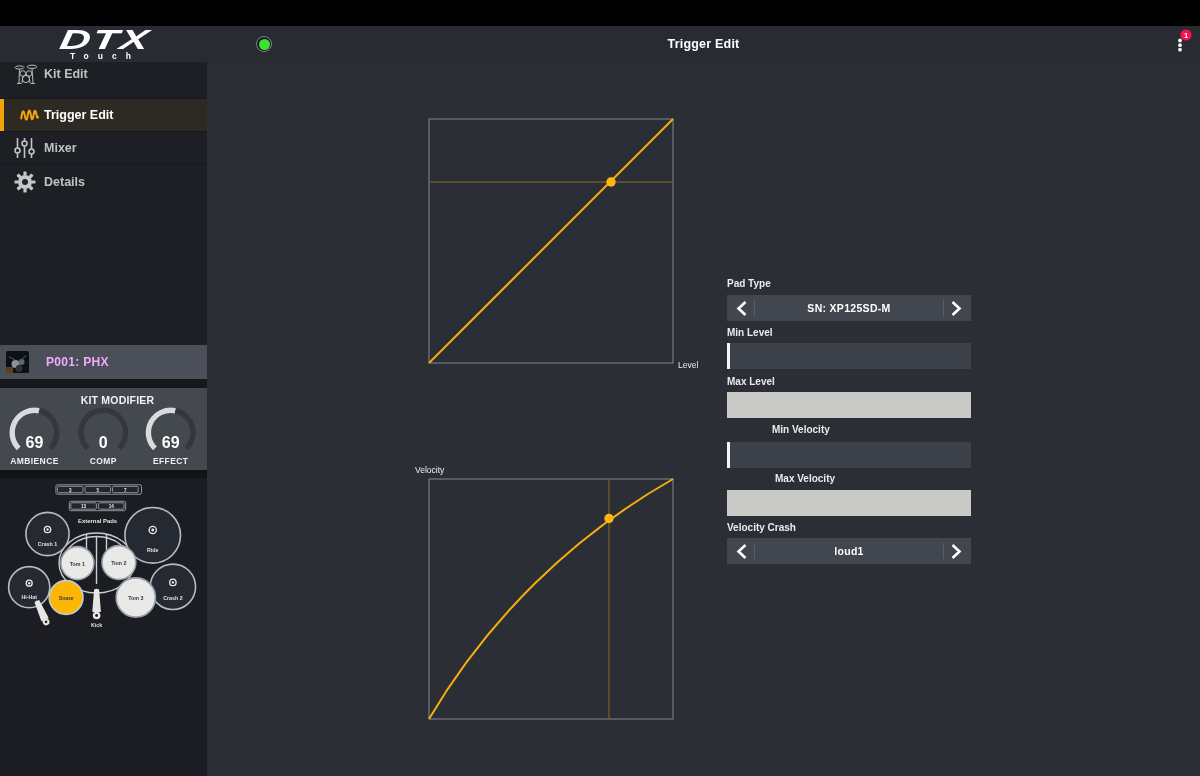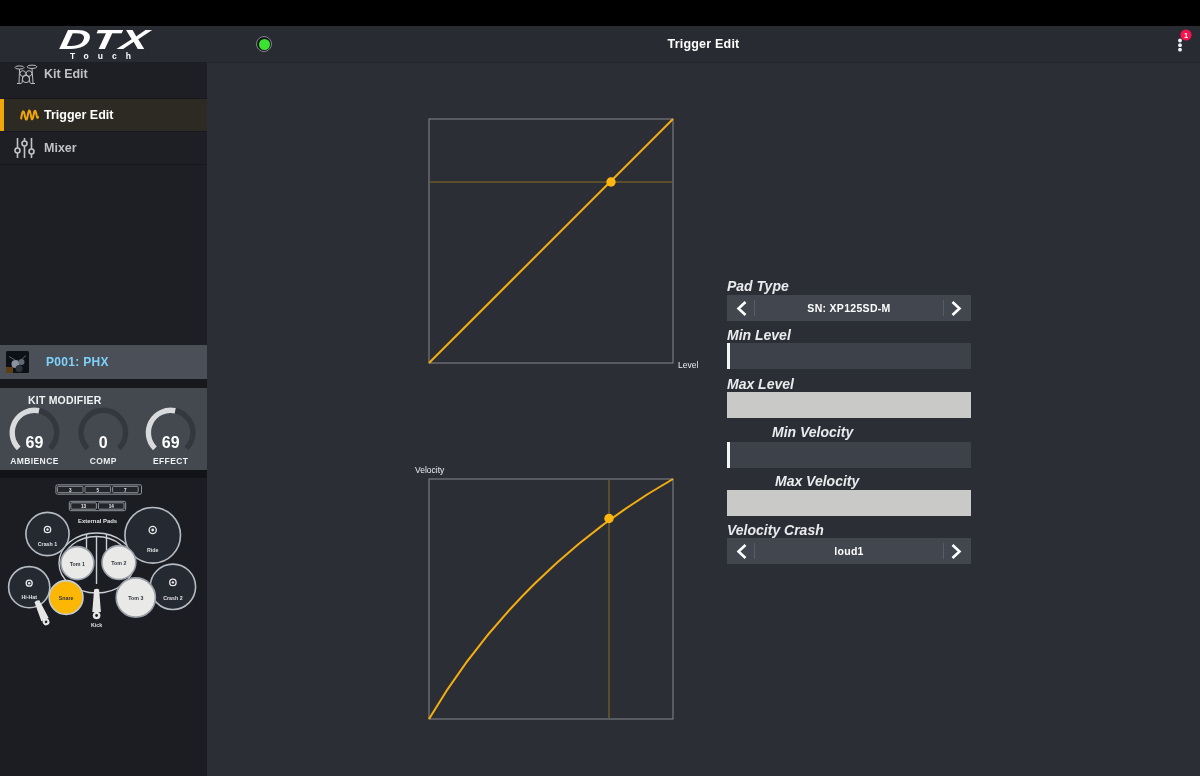--- a/index.html
+++ b/index.html
@@ -16,37 +16,37 @@
 #sidebar { left:0; top:62px; width:207px; height:714px; background:#1d1f24; }
 .mrow { position:absolute; left:0; width:207px; height:34px; }
 .mrow .mtxt { position:absolute; left:44px; top:0; height:100%; display:flex;
   align-items:center; color:#bfc1c4; font-weight:bold; font-size:12.5px; }
 .mrow .micon { position:absolute; left:14px; top:50%; transform:translateY(-50%); }
 #row-trigger { background:#2c2a23; border-left:4px solid #f0a50c; }
 #row-trigger .mtxt { color:#ffffff; font-size:12.5px; left:40px; }
 .sep { position:absolute; left:0; width:207px; height:1px; background:#17181d; }
 #p001 { left:0; top:345px; width:207px; height:34px; background:#4b4f57; }
 #p001 .ptxt { position:absolute; left:46px; top:0; height:34px; line-height:34px;
-  color:#7dd3fc; font-weight:bold; font-size:12px; letter-spacing:0.3px; }
+  color:#f0abfc; font-weight:bold; font-size:12px; letter-spacing:0.3px; }
 #gap1 { left:0; top:379px; width:207px; height:9px; background:#17181c; }
 #kitmod { left:0; top:388px; width:207px; height:82px; background:#44484f; }
-#kitmod .kmtitle { position:absolute; left:0; top:6px; width:207px; text-align:left;
+#kitmod .kmtitle { position:absolute; left:0; top:6px; width:207px; text-align:center;
   color:#f2f3f4; font-weight:bold; font-size:10.5px; letter-spacing:0.2px;padding-left:28px; }
 .kval { position:absolute; top:46px; width:60px; text-align:center; color:#fff;
   font-weight:bold; font-size:16px; }
 .klab { position:absolute; top:68px; width:80px; text-align:center; color:#eef0f1;
   font-weight:bold; font-size:8.5px; letter-spacing:0.4px; }
 #gap2 { left:0; top:470px; width:207px; height:8px; background:#121317; }
 #drumarea { left:0; top:478px; width:207px; height:298px; background:#1b1d22; }
 
 #mainpane { left:207px; top:62px; width:993px; height:714px; background:#2b2e35;
   border-top:1px solid #24262c; }
 .glabel { position:absolute; color:#eceef0; font-weight:normal; font-size:8.5px; }
 
-.rlabel { position:absolute; left:727px; color:#e9ebed; font-weight:bold; font-size:14px;font-style:italic; }
+.rlabel { position:absolute; left:727px; color:#e9ebed; font-weight:bold; font-size:10px; }
 .selbar { position:absolute; left:727px; width:244px; height:26px; background:#42464f; }
 .selbar .stxt { position:absolute; left:0; top:0; width:244px; height:32px; line-height:26px;
   text-align:center; color:#fff; font-weight:bold; font-size:10.5px; letter-spacing:0.3px; }
 .selbar .vsep { position:absolute; top:5px; width:1px; height:16px; background:#595d66; }
 .barempty { position:absolute; left:727px; width:244px; height:26px; background:#3d414a; }
 .barempty .sliver { position:absolute; left:0; top:0; width:3px; height:26px; background:#f4f5f6; }
 .barfull { position:absolute; left:727px; width:244px; height:26px; background:#c9cac8; }
 </style>
 </head>
 <body>
@@ -99,20 +99,39 @@
   <div class="mrow" id="row-mixer" style="top:132px;height:32px;padding-left:8px;">
     <svg class="micon" width="21" height="20" viewBox="0 0 21 20" fill="none" stroke="#c0c2c5" stroke-width="1.6">
       <path d="M3.5 0 V20 M10.5 0 V20 M17.5 0 V20"></path>
       <circle cx="3.5" cy="12.5" r="2.5" fill="#212329"></circle>
       <circle cx="10.5" cy="5.5" r="2.5" fill="#212329"></circle>
       <circle cx="17.5" cy="13.5" r="2.5" fill="#212329"></circle>
     </svg>
     <div class="mtxt">Mixer</div>
   </div>
   <div class="sep" style="top:164px;"></div>
+  <div class="mrow" id="row-details" style="top:165px;height:33px;">
+    <svg class="micon" width="22" height="22" viewBox="0 0 22 22">
+      <g fill="#c6c8ca">
+        <circle cx="11" cy="11" r="7"></circle>
+        <g id="teeth">
+          <rect x="9.4" y="0.5" width="3.2" height="4" rx="0.6"></rect>
+          <rect x="9.4" y="17.5" width="3.2" height="4" rx="0.6"></rect>
+          <rect x="0.5" y="9.4" width="4" height="3.2" rx="0.6"></rect>
+          <rect x="17.5" y="9.4" width="4" height="3.2" rx="0.6"></rect>
+          <rect x="9.4" y="0.5" width="3.2" height="4" rx="0.6" transform="rotate(45 11 11)"></rect>
+          <rect x="9.4" y="17.5" width="3.2" height="4" rx="0.6" transform="rotate(45 11 11)"></rect>
+          <rect x="0.5" y="9.4" width="4" height="3.2" rx="0.6" transform="rotate(45 11 11)"></rect>
+          <rect x="17.5" y="9.4" width="4" height="3.2" rx="0.6" transform="rotate(45 11 11)"></rect>
+        </g>
+      </g>
+      <circle cx="11" cy="11" r="3" fill="#212329"></circle>
+    </svg>
+    <div class="mtxt">Details</div>
+  </div>
 
   <div class="abs" id="p001">
     <svg class="abs" style="left:6px;top:6px;" width="23" height="22" viewBox="0 0 23 22">
       <rect width="23" height="22" rx="1.5" fill="#0d1016"></rect>
       <rect x="0" y="16" width="7" height="6" fill="#5e3e17"></rect>
       <circle cx="9.5" cy="13" r="4.0" fill="#8a949e"></circle>
       <circle cx="15.5" cy="11" r="3.0" fill="#5f6973"></circle>
       <path d="M3 5.5 L9 9 M20 4.5 L15 9" stroke="#5c646d" stroke-width="1"></path>
       <circle cx="13" cy="17.5" r="3.5" fill="#2c333c"></circle>
     </svg>

